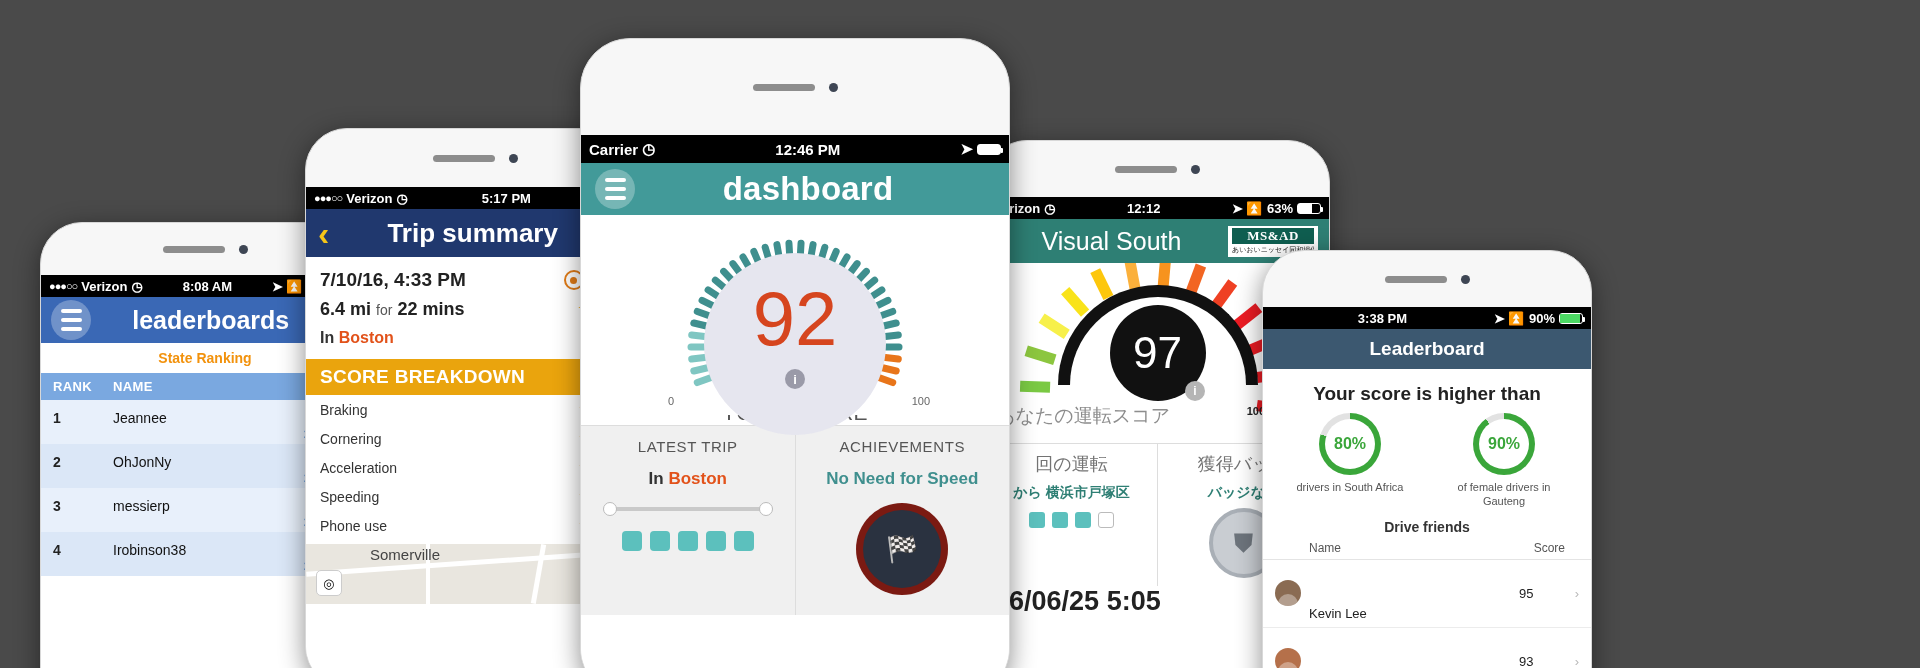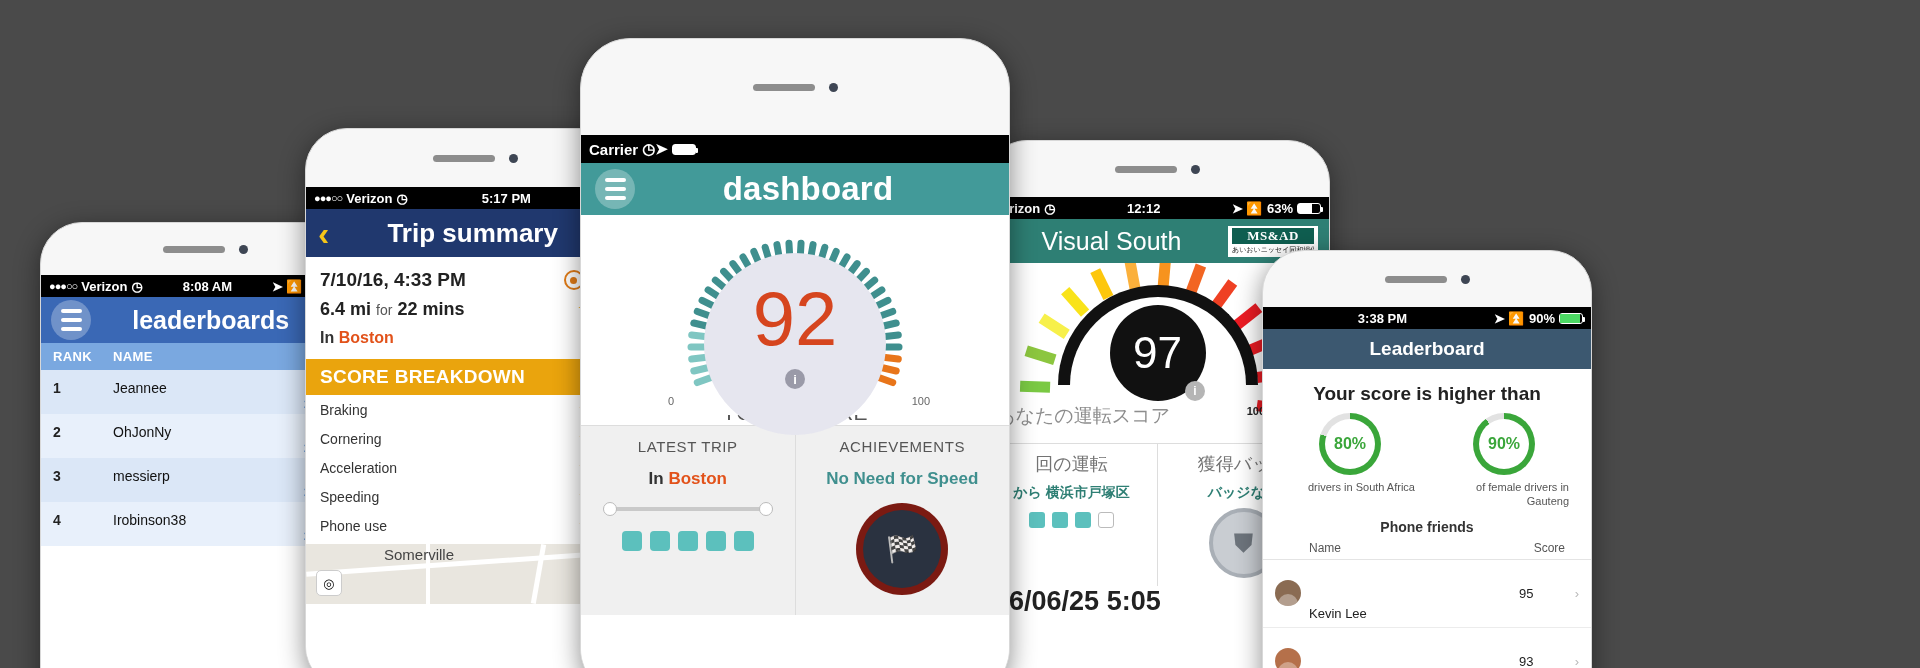--- a/index.html
+++ b/index.html
@@ -182,21 +182,21 @@
   .vd-badge { width:70px;height:70px;border-radius:50%; background:#c9cdd2; border:4px solid #a9afb6; margin:6px auto 0; display:flex; align-items:center;justify-content:center; font-size:26px; color:#6d747c;}
   .vd-bottom { font-size:27px; font-weight:700; color:#222; padding-left:8px;}
 
   
   #p5 { left: 1262px; top: 250px; width: 330px; height: 470px; }
   #p5 .bezel-top { height: 56px; }
   #p5 .screen { top: 56px; height: 412px; }
   #p5 .lb2-nav { background:#3c5870; height:40px; display:flex;align-items:center;justify-content:center; color:#fff; font-weight:700; font-size:19px;}
   .lb2-h { text-align:center; font-size:19px; font-weight:700; color:#222; padding:14px 0 6px;}
   .rings { display:flex; justify-content:space-around; padding:2px 10px 0;}
-  .ring { text-align:right; width:130px;}
+  .ring { text-align:center; width:130px;}
   .ring .circ {
     width:62px;height:62px;border-radius:50%; margin:0 auto;
     display:flex;align-items:center;justify-content:center;
     font-size:16px; font-weight:700; color:#3aa63a;
   }
   .ring .cap { font-size:11px; color:#555; margin-top:6px; line-height:1.25;}
   .yf { text-align:center; font-size:14px; font-weight:700; color:#333; margin-top:10px;}
   .fr-head { display:flex; font-size:12px; color:#555; padding:6px 12px 4px; border-bottom:1px solid #e4e4e4;}
   .fr-head .n{ flex:1; padding-left:34px;}
   .fr-head .s{ width:56px; text-align:right;}
@@ -238,20 +238,21 @@
       </div>
       <div class="navbar">
         <div class="hamburger">
             <i></i>
             <i></i>
             <i></i>
           </div>
         <div class="title">leaderboards</div>
         <div style="font-size:22px;">⇧</div>
       </div>
+      <div class="lb-sub">State Ranking</div>
       <div class="lb-head">
         <span class="c-rank">RANK</span>
         <span class="c-name">NAME</span>
         <span class="c-score">SCORE</span>
       </div>
       <div class="lb-row">
         <span class="c-rank">1</span>
         <span class="c-name">Jeannee</span>
         <span class="c-right">
           <div class="sc">100.0</div>
@@ -343,37 +344,38 @@
         <span class="stars">★★★</span>
       </div>
       <div class="sb-row">
         <span class="lbl">Phone use</span>
         <span class="stars">★★★</span>
       </div>
       <div class="map">
         <div class="road" style="left:0;top:16px;width:100%;height:5px;transform:rotate(-4deg);"></div>
         <div class="road" style="left:120px;top:0;width:4px;height:60px;"></div>
         <div class="road" style="left:230px;top:0;width:5px;height:60px;transform:rotate(10deg);"></div>
-        <div class="label" style="left:78px;top:2px;">Somerville</div>
+        <div class="label" style="left:64px;top:2px;">Somerville</div>
         <div class="pin" style="left:10px;top:26px;">◎</div>
       </div>
     </div>
   </div>
 
   <div class="phone" id="p3">
     <div class="bezel-top">
       <span class="speaker"></span>
       <span class="camera"></span>
     </div>
     <div class="screen">
       <div class="statusbar" style="height:28px;font-size:15px;">
         <span class="sb-left">
           <span>Carrier</span>
           <span>◷</span>
         </span>
+        <span class="sb-mid">12:46 PM</span>
         <span class="sb-right">
           <span>➤</span>
           <span class="batt">
               <i style="width:100%"></i>
             </span>
         </span>
       </div>
       <div class="navbar">
         <div class="hamburger">
             <i></i>
@@ -568,21 +570,21 @@
           </div>
           <div class="cap">drivers in South Africa</div>
         </div>
         <div class="ring">
           <div class="circ" style="background:conic-gradient(#3aa63a 0 90%, #e2e2e2 90% 100%);">
             <span style="width:50px;height:50px;border-radius:50%;background:#fff;display:flex;align-items:center;justify-content:center;">90%</span>
           </div>
           <div class="cap">of female drivers in Gauteng</div>
         </div>
       </div>
-      <div class="yf">Phone friends</div>
+      <div class="yf">Drive friends</div>
       <div class="fr-head">
         <span class="n">Name</span>
         <span class="s">Score</span>
         <span style="width:14px"></span>
       </div>
       <div class="fr-row">
         <span class="av a1"></span>
         <span class="nm">Kevin Lee</span>
         <span class="sc">95</span>
         <span class="ch">›</span>

